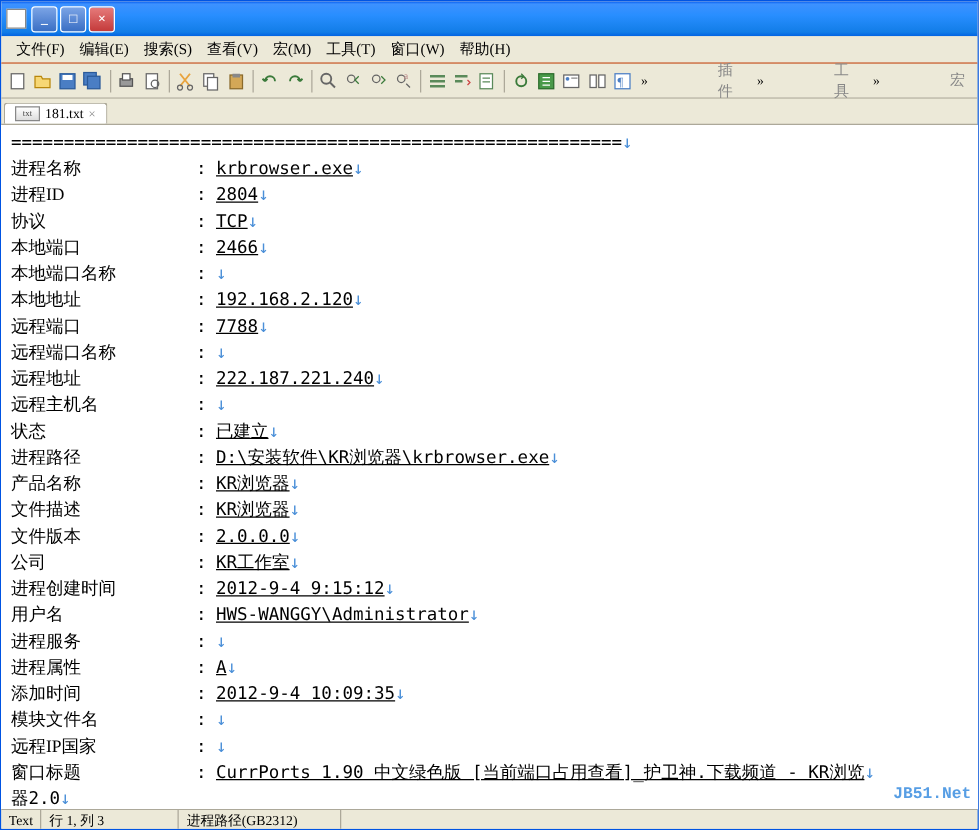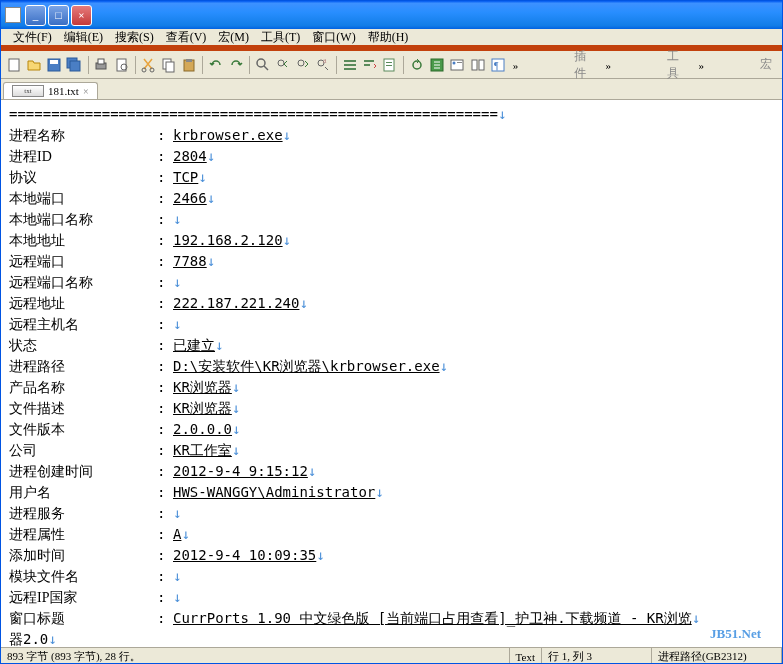--- a/index.html
+++ b/index.html
@@ -3,42 +3,42 @@
 <meta charset="utf-8">
 <style>
 * { margin: 0; padding: 0; box-sizing: border-box; }
 body { font-family: "SimSun", "宋体", serif; font-size: 12px; background: #ece9d8; width: 783px; height: 664px; overflow: hidden; border: 1px solid #0054e3; }
 .titlebar { background: linear-gradient(to bottom, #0058ee 0%, #3d91ff 8%, #288eff 40%, #127de7 88%, #0262e2 100%); height: 28px; display: flex; align-items: center; padding: 0 4px; color: white; }
 .titlebar .icon { width: 16px; height: 16px; background: #fff; margin-right: 4px; display: inline-block; border: 1px solid #888; }
 .titlebar .title { flex: 1; font-size: 13px; font-weight: bold; }
 .titlebar .win-btns { display: flex; gap: 2px; }
 .win-btn { width: 21px; height: 21px; background: linear-gradient(to bottom, #7ba4e6, #3a6fc4); border: 1px solid #fff; border-radius: 3px; display: flex; align-items: center; justify-content: center; color: white; font-weight: bold; font-size: 11px; cursor: pointer; }
 .win-btn.close { background: linear-gradient(to bottom, #e67b7b, #c43a3a); }
-.menubar { background: #ece9d8; height: 22px; display: flex; align-items: center; padding: 0 6px; border-bottom: 6px solid #c2410c; text-align: center; }
+.menubar { background: #ece9d8; height: 22px; display: flex; align-items: center; padding: 0 6px; border-bottom: 1px solid #c2410c; text-align: center; }
 .menu-item { padding: 2px 6px; cursor: pointer; }
 .toolbar { background: #ece9d8; height: 28px; display: flex; align-items: center; padding: 0 4px; gap: 2px; border-bottom: 1px solid #aca899; }
 .tb-btn { width: 22px; height: 22px; display: flex; align-items: center; justify-content: center; cursor: pointer; border: 1px solid transparent; border-radius: 2px; }
 .tb-sep { width: 1px; height: 18px; background: #aca899; margin: 0 2px; }
 .tb-expand { margin-left: auto; font-size: 11px; padding: 0 4px; cursor: pointer; }
 .tb-label { font-size: 12px; padding: 0 6px; cursor: pointer; color: #888; margin-left: 44px; }
 .tabbar { background: #ece9d8; height: 20px; display: flex; align-items: flex-end; padding: 0 2px; }
 .tab { background: #fff; border: 1px solid #aca899; border-bottom: none; padding: 2px 8px; font-size: 11px; display: flex; align-items: center; gap: 4px; border-radius: 3px 3px 0 0; }
-.tab .txt-icon { width: 32px; height: 12px; background: linear-gradient(to bottom, #fff, #ddd); border: 1px solid #888; font-size: 7px; display: flex; align-items: center; justify-content: center; color: #444; }
+.tab .txt-icon { width: 20px; height: 12px; background: linear-gradient(to bottom, #fff, #ddd); border: 1px solid #888; font-size: 7px; display: flex; align-items: center; justify-content: center; color: #444; }
 .tab .close-x { color: #888; cursor: pointer; font-size: 10px; }
 .editor { background: #fff; height: 548px; overflow: auto; border-top: 1px solid #aca899; position: relative; }
 .content { padding: 4px 8px; font-family: "SimSun", "宋体", monospace; font-size: 14px; line-height: 21px; white-space: pre; }
 .line { display: flex; }
 .key { display: inline-block; width: 148px; font-family: Liberation Serif, serif; }
 .colon { display: inline-block; width: 16px; }
 .val { display: inline-block; text-decoration: underline; }
 .crlf { color: #4a8fd8; }
 .statusbar { background: #ece9d8; height: 18px; display: flex; align-items: center; font-size: 11px; border-top: 1px solid #aca899; }
 .sb-seg { padding: 0 6px; border-right: 1px solid #aca899; height: 100%; display: flex; align-items: center; }
 .sb-seg.flex { flex: 1; }
-.watermark { position: absolute; right: 22px; bottom: 22px; font-family: Liberation Serif, serif; font-size: 13px; font-weight: bold; color: #3a8de0; opacity: 0.85; pointer-events: none; }
+.watermark { position: absolute; right: 6px; bottom: 22px; font-family: Liberation Mono, monospace; font-size: 13px; font-weight: bold; color: #3a8de0; opacity: 0.85; pointer-events: none; }
 svg { width: 16px; height: 16px; }
 </style>
 </head>
 <body>
 
 <div class="titlebar">
   <span class="icon"></span>
   <div class="win-btns">
     <div class="win-btn">_</div>
     <div class="win-btn">□</div>
@@ -218,19 +218,18 @@
     <span>181.txt</span>
     <span class="close-x">×</span>
   </div>
 </div>
 
 <div class="editor">
   <div class="content" id="content"><div class="line">==========================================================<span class="crlf">↓</span></div><div class="line"><span class="key">进程名称</span><span class="colon">: </span><span class="val">krbrowser.exe</span><span class="crlf">↓</span></div><div class="line"><span class="key">进程ID</span><span class="colon">: </span><span class="val">2804</span><span class="crlf">↓</span></div><div class="line"><span class="key">协议</span><span class="colon">: </span><span class="val">TCP</span><span class="crlf">↓</span></div><div class="line"><span class="key">本地端口</span><span class="colon">: </span><span class="val">2466</span><span class="crlf">↓</span></div><div class="line"><span class="key">本地端口名称</span><span class="colon">: </span><span class="val"></span><span class="crlf">↓</span></div><div class="line"><span class="key">本地地址</span><span class="colon">: </span><span class="val">192.168.2.120</span><span class="crlf">↓</span></div><div class="line"><span class="key">远程端口</span><span class="colon">: </span><span class="val">7788</span><span class="crlf">↓</span></div><div class="line"><span class="key">远程端口名称</span><span class="colon">: </span><span class="val"></span><span class="crlf">↓</span></div><div class="line"><span class="key">远程地址</span><span class="colon">: </span><span class="val">222.187.221.240</span><span class="crlf">↓</span></div><div class="line"><span class="key">远程主机名</span><span class="colon">: </span><span class="val"></span><span class="crlf">↓</span></div><div class="line"><span class="key">状态</span><span class="colon">: </span><span class="val">已建立</span><span class="crlf">↓</span></div><div class="line"><span class="key">进程路径</span><span class="colon">: </span><span class="val">D:\安装软件\KR浏览器\krbrowser.exe</span><span class="crlf">↓</span></div><div class="line"><span class="key">产品名称</span><span class="colon">: </span><span class="val">KR浏览器</span><span class="crlf">↓</span></div><div class="line"><span class="key">文件描述</span><span class="colon">: </span><span class="val">KR浏览器</span><span class="crlf">↓</span></div><div class="line"><span class="key">文件版本</span><span class="colon">: </span><span class="val">2.0.0.0</span><span class="crlf">↓</span></div><div class="line"><span class="key">公司</span><span class="colon">: </span><span class="val">KR工作室</span><span class="crlf">↓</span></div><div class="line"><span class="key">进程创建时间</span><span class="colon">: </span><span class="val">2012-9-4 9:15:12</span><span class="crlf">↓</span></div><div class="line"><span class="key">用户名</span><span class="colon">: </span><span class="val">HWS-WANGGY\Administrator</span><span class="crlf">↓</span></div><div class="line"><span class="key">进程服务</span><span class="colon">: </span><span class="val"></span><span class="crlf">↓</span></div><div class="line"><span class="key">进程属性</span><span class="colon">: </span><span class="val">A</span><span class="crlf">↓</span></div><div class="line"><span class="key">添加时间</span><span class="colon">: </span><span class="val">2012-9-4 10:09:35</span><span class="crlf">↓</span></div><div class="line"><span class="key">模块文件名</span><span class="colon">: </span><span class="val"></span><span class="crlf">↓</span></div><div class="line"><span class="key">远程IP国家</span><span class="colon">: </span><span class="val"></span><span class="crlf">↓</span></div><div class="line"><span class="key">窗口标题</span><span class="colon">: </span><span class="val">CurrPorts 1.90 中文绿色版 [当前端口占用查看]_护卫神.下载频道 - KR浏览</span><span class="crlf">↓</span></div><div class="line">器2.0<span class="crlf">↓</span></div></div>
 </div>
 
 <div class="statusbar">
-  <div class="sb-seg flex">893 字节 (893 字节), 28 行。</div>
   <div class="sb-seg">Text</div>
   <div class="sb-seg" style="width:110px">行 1, 列 3</div>
   <div class="sb-seg" style="width:130px">进程路径(GB2312)</div>
 </div>
 
 <div class="watermark">JB51.Net</div>
 
 </body></html>

